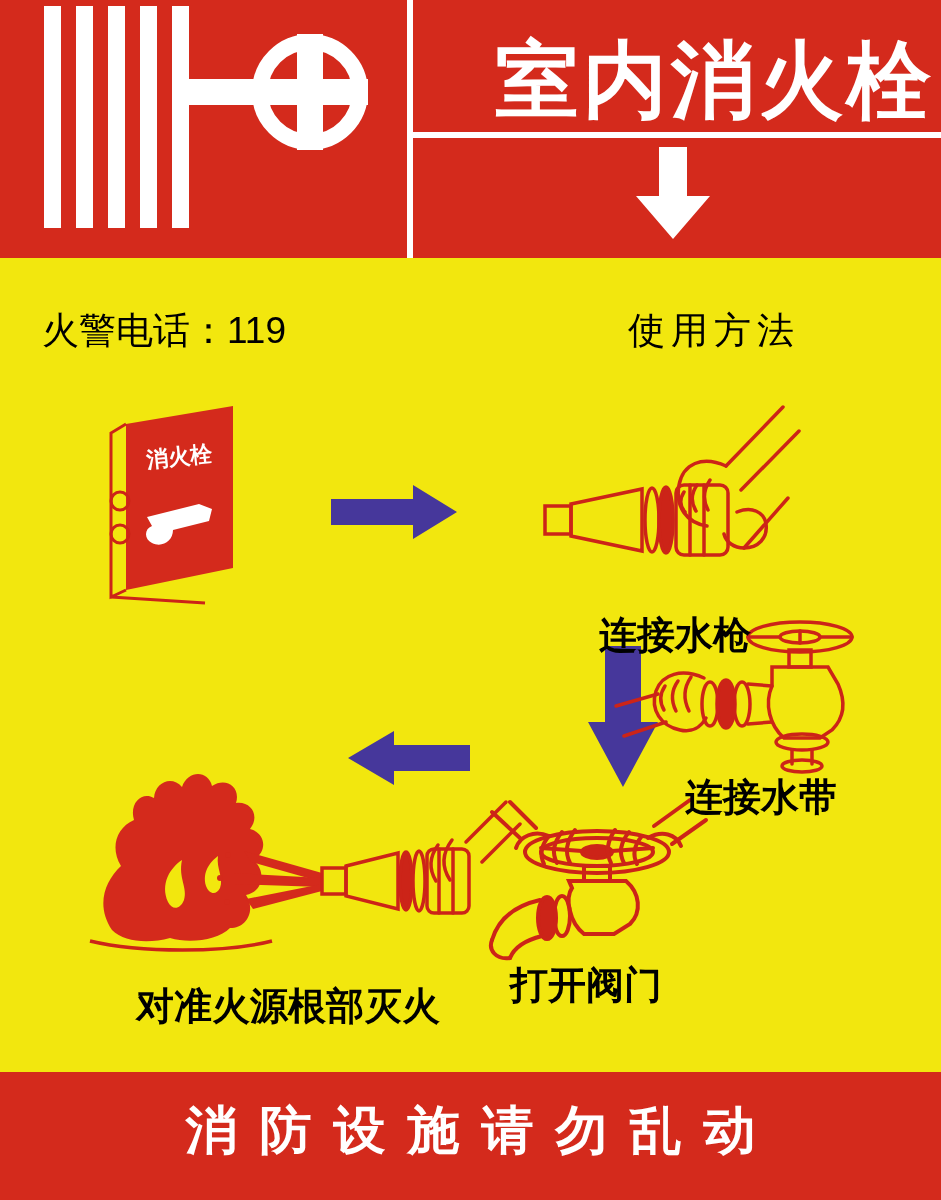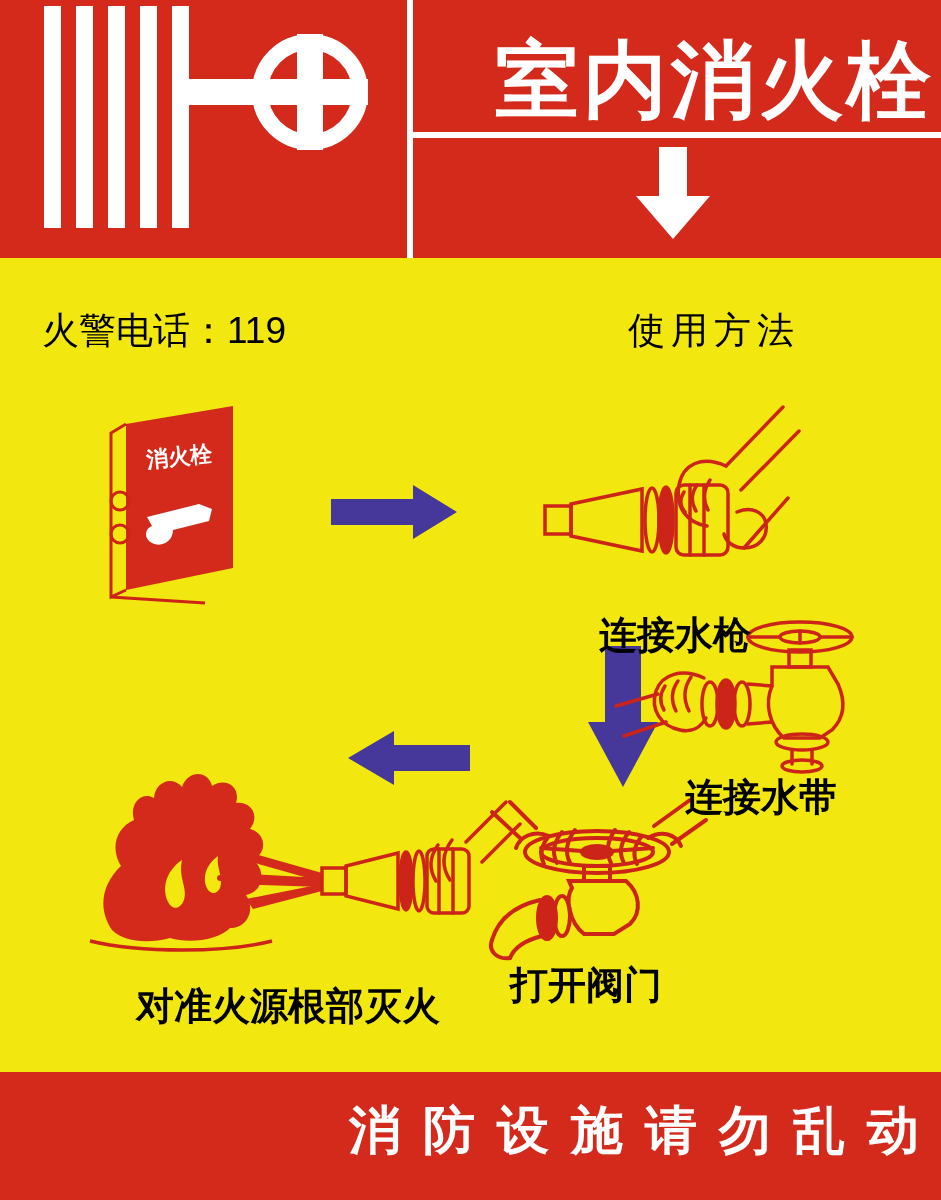--- a/index.html
+++ b/index.html
@@ -10,21 +10,21 @@
   svg.art { position:absolute; left:0; top:0; width:941px; height:1200px; display:block; }
   .poster-title {
     position:absolute; left:413px; top:24px; width:604px; text-align:center;
     font-size:84px; font-weight:700; color:#ffffff; letter-spacing:4px; white-space:nowrap;
   }
   .subhead { position:absolute; font-size:37px; font-weight:400; color:#000000; white-space:nowrap; }
   .phone { left:42px; top:306px; }
   .usage { left:628px; top:306px; letter-spacing:6px; }
   .lbl { position:absolute; font-size:38px; font-weight:700; color:#000000; white-space:nowrap; }
   .footer-text {
-    position:absolute; left:0; top:1096px; width:941px; text-align:right;
+    position:absolute; left:0; top:1096px; width:941px; text-align:center;
     font-size:52px; font-weight:700; color:#ffffff; letter-spacing:22px; text-indent:22px; white-space:nowrap;
   }
 </style>
 </head>
 <body>
 
 <div class="poster">
 
   <div class="band-top"></div>
   <div class="band-bottom"></div>

